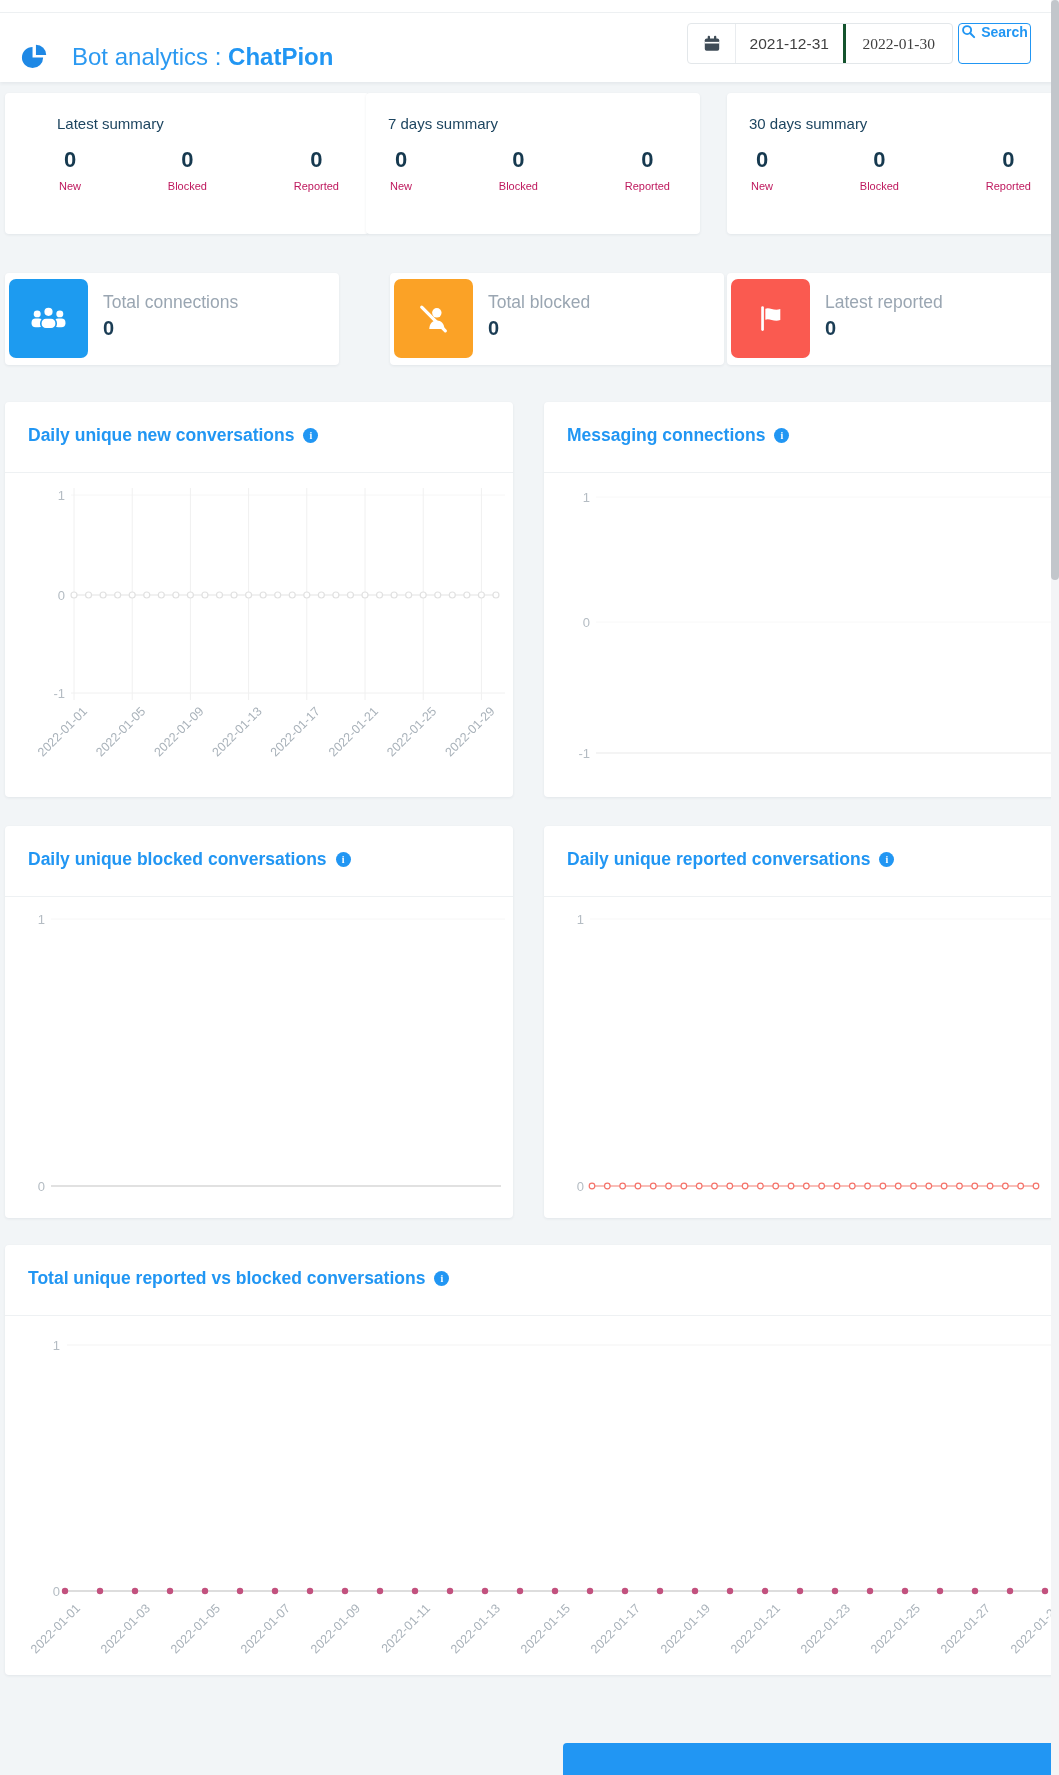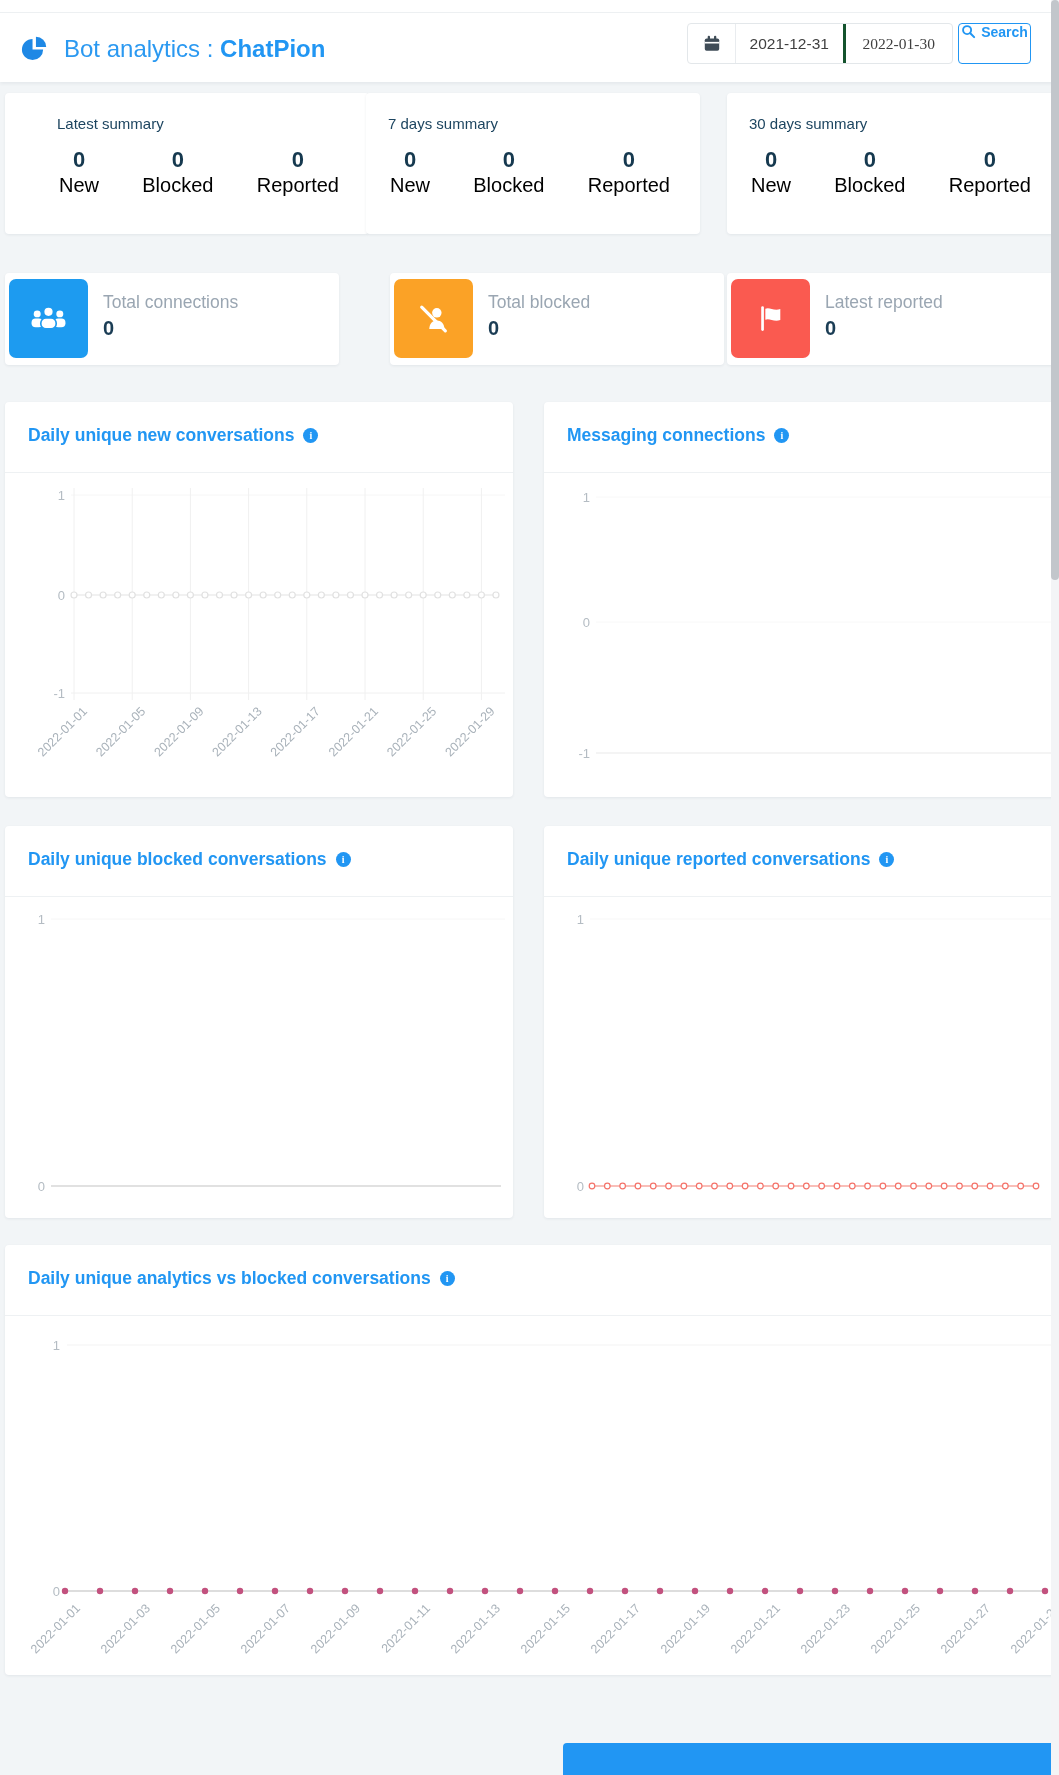--- a/index.html
+++ b/index.html
@@ -5,21 +5,21 @@
   html{background:#f2f5f7;}
   body{
     margin:0; width:1059px; height:1775px; overflow:hidden; position:relative;
     background:#f2f5f7; font-family:"Liberation Sans", sans-serif;
   }
   
   .header{position:absolute;left:0;top:0;width:1059px;height:82px;background:#fff;
           box-shadow:0 2px 3px rgba(30,50,70,.06);}
   .topline{position:absolute;left:0;top:12px;width:1059px;height:1px;background:#edf0f2;}
   .brand{position:absolute;left:20px;top:27px;display:flex;align-items:center;gap:9px;}
-  .brand h1{margin:8px;font-size:24px;font-weight:400;color:#2b99f1;white-space:nowrap;}
+  .brand h1{margin:16px;font-size:24px;font-weight:400;color:#2b99f1;white-space:nowrap;}
   .brand h1 .bot-name{font-weight:700;color:#2196f3;}
   .date-group{position:absolute;left:687px;top:23px;width:266px;height:41px;background:#fff;
               border:1px solid #e3e7ea;border-radius:4px;display:flex;box-sizing:border-box;}
   .cal-seg{width:47px;display:flex;align-items:center;justify-content:center;
            border-right:1px solid #e9ecef;cursor:pointer;}
   .date-input{flex:1;display:flex;align-items:center;justify-content:center;
               font-size:15.5px;color:#404040;cursor:text;}
   .date-input + .date-input{border-left:3px solid #14532d;font-family:Liberation Serif, serif;}
   .search-btn{position:absolute;left:958px;top:23px;width:73px;height:41px;background:#fff;
               border:1px solid #2196f3;border-radius:4px;color:#2196f3;font-size:14px;
@@ -28,21 +28,21 @@
   
   .card{position:absolute;background:#fff;border-radius:4px;
         box-shadow:0 1px 3px rgba(20,40,60,.07);}
   .sum1{left:5px;top:93px;width:334px;height:141px;padding-left:30px;}
   .sum2{left:366px;top:93px;width:334px;height:141px;}
   .sum3{left:727px;top:93px;width:334px;height:141px;}
   .sum-title{padding:22px 0 0 22px;font-size:15px;color:#1d4560;}
   .sum-stats{display:flex;justify-content:space-between;padding:15px 30px 0 24px;}
   .stat{text-align:center;}
   .stat-value{font-size:22px;font-weight:700;color:#16394f;}
-  .stat-label{font-size:20px;color:#000000;margin-top:1px;}
+  .stat-label{font-size:11px;color:#be185d;margin-top:7px;}
 
   .tot1{left:5px;top:273px;width:334px;height:92px;}
   .tot2{left:366px;top:273px;width:334px;height:92px;margin-left:24px;}
   .tot3{left:727px;top:273px;width:334px;height:92px;}
   .tot-card{display:flex;}
   .tot-icon{width:79px;height:79px;margin:6px 0 0 4px;border-radius:7px;
             display:flex;align-items:center;justify-content:center;flex:none;}
   .tot-text{margin-left:15px;padding-top:19px;}
   .tot-label{font-size:17.5px;color:#9aa6b2;}
   .tot-value{font-size:20px;font-weight:700;color:#1b3d55;margin-top:4px;}
@@ -332,21 +332,21 @@
       <circle cx="430.7586206896552" cy="290" r="2.8" fill="#ffffff" stroke="#f4736a" stroke-width="1.2"></circle>
       <circle cx="446.0689655172414" cy="290" r="2.8" fill="#ffffff" stroke="#f4736a" stroke-width="1.2"></circle>
       <circle cx="461.37931034482756" cy="290" r="2.8" fill="#ffffff" stroke="#f4736a" stroke-width="1.2"></circle>
       <circle cx="476.6896551724138" cy="290" r="2.8" fill="#ffffff" stroke="#f4736a" stroke-width="1.2"></circle>
       <circle cx="492" cy="290" r="2.8" fill="#ffffff" stroke="#f4736a" stroke-width="1.2"></circle>
     </svg>
 </div>
 
 <div class="card chart-card cc5">
   <div class="chart-title">
-    <span>Daily unique analytics vs blocked conversations</span>
+    <span>Total unique reported vs blocked conversations</span>
     <span class="info"></span>
   </div>
   <div class="divider"></div>
   <svg class="chart" id="svg-reported-vs-blocked" width="1087" height="360" viewBox="0 0 1087 360">
       <line x1="62" y1="30" x2="1082" y2="30" stroke="#f3f3f3" stroke-width="1"></line>
       <text x="55" y="34.5" text-anchor="end" font-size="13" fill="#b4bcc3">1</text>
       <text x="55" y="280.5" text-anchor="end" font-size="13" fill="#b4bcc3">0</text>
       <line x1="60" y1="276" x2="1040" y2="276" stroke="#d2d2d2" stroke-width="1.3"></line>
       <circle cx="60" cy="276" r="3.2" fill="#c2517e"></circle>
       <circle cx="95" cy="276" r="3.2" fill="#c2517e"></circle>

